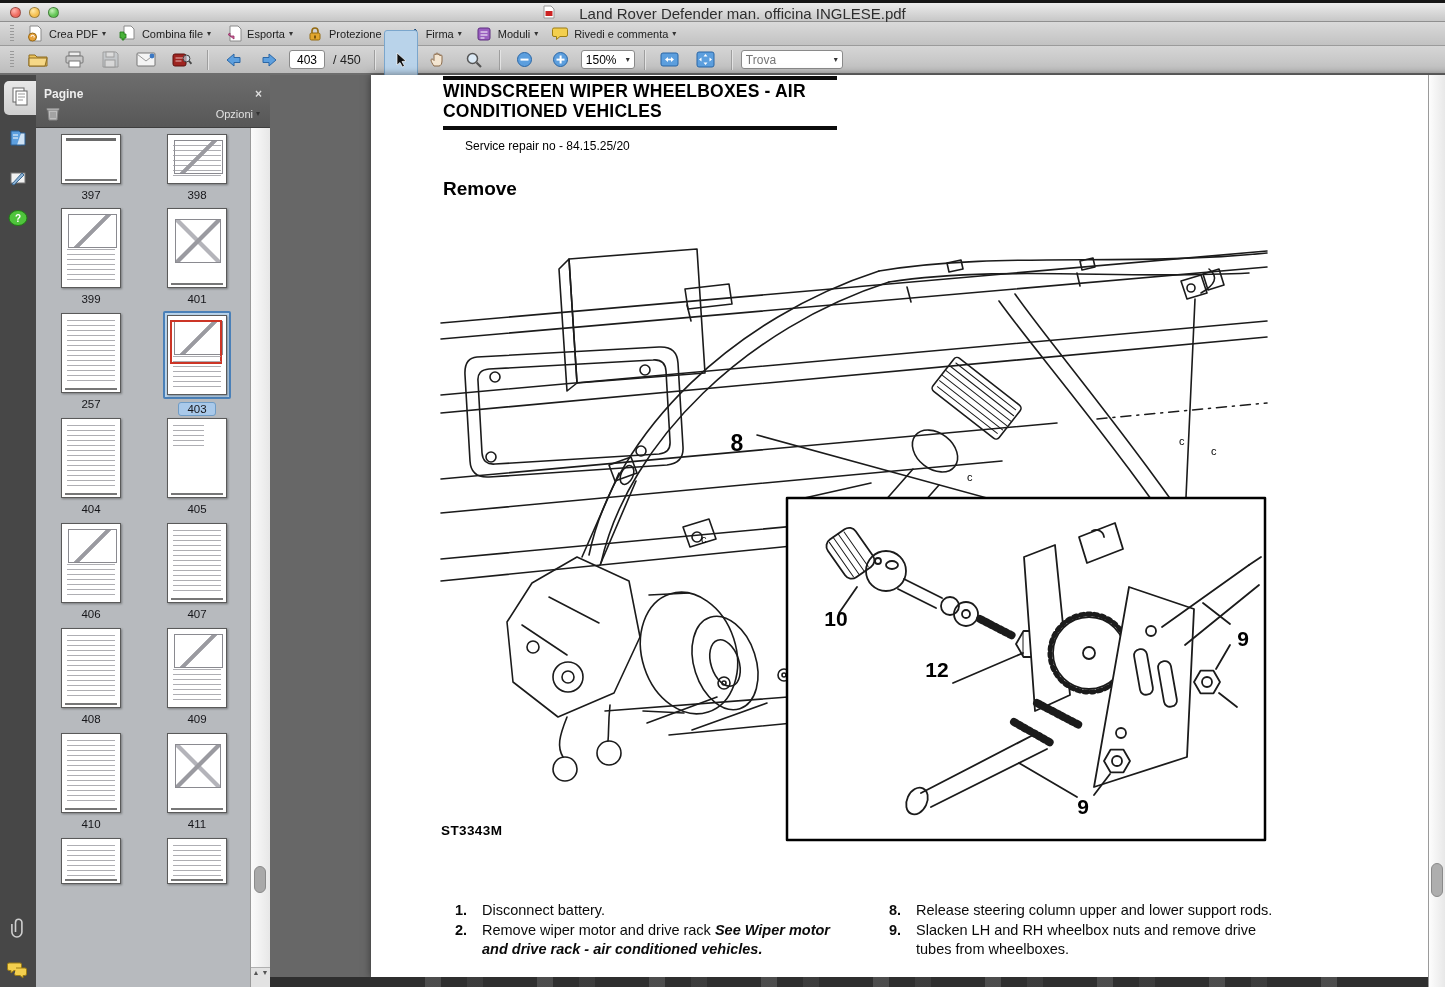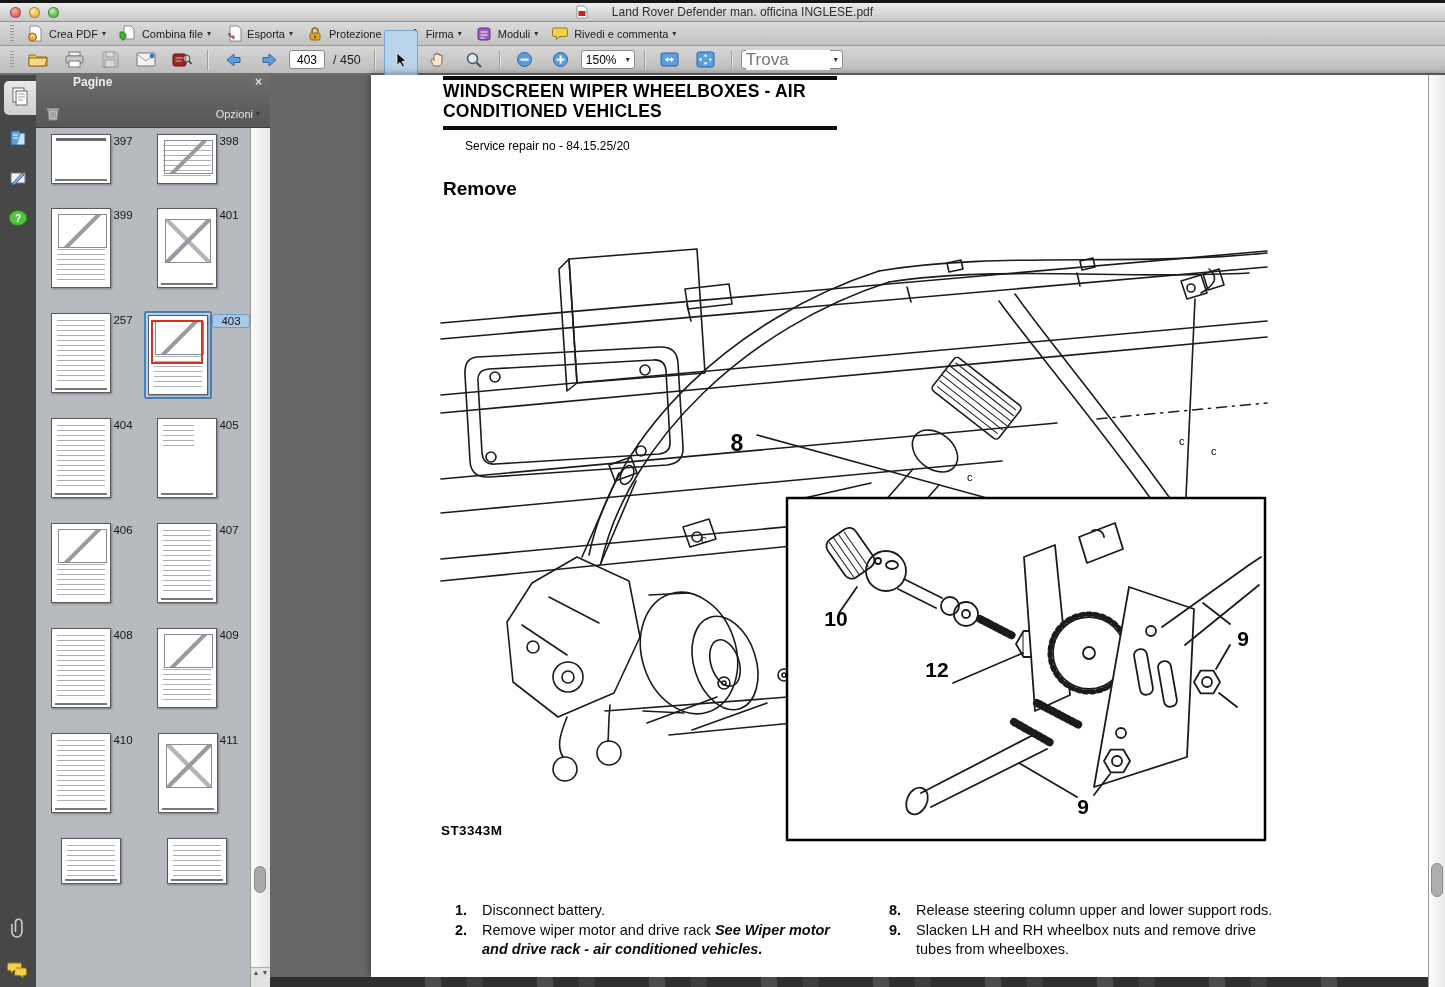--- a/index.html
+++ b/index.html
@@ -10,21 +10,21 @@
   
   .topstrip{position:absolute;left:0;top:0;width:100%;height:3px;background:#161616;}
   .titlebar{position:absolute;left:0;top:3px;width:100%;height:19px;
     background:linear-gradient(#ececec,#c7c7c7);border-bottom:1px solid #8f8f8f;
     display:flex;align-items:center;}
   .lights{position:absolute;left:10px;top:0;height:100%;display:flex;align-items:center;gap:8px;}
   .light{width:11px;height:11px;border-radius:50%;border:1px solid rgba(0,0,0,.35);}
   .l-red{background:radial-gradient(circle at 35% 30%,#ffb3ad,#ee6a5f 60%);}
   .l-yellow{background:radial-gradient(circle at 35% 30%,#ffe9a8,#f5bf4f 60%);}
   .l-green{background:radial-gradient(circle at 35% 30%,#c5f2b8,#61c554 60%);}
-  .titlewrap{margin:0 auto;display:flex;align-items:center;gap:20px;font-size:12px;color:#2e2e2e;}
+  .titlewrap{margin:0 auto;display:flex;align-items:flex-end;gap:20px;font-size:15px;color:#2e2e2e;}
 
   .tb1{position:absolute;left:0;top:22px;width:100%;height:24px;
     background:linear-gradient(#dadada,#c2c2c2);border-bottom:1px solid #9b9b9b;
     display:flex;align-items:center;padding-left:10px;gap:2px;}
   .tb2{position:absolute;left:0;top:46px;width:100%;height:29px;
     background:linear-gradient(#d6d6d6,#bdbdbd);border-bottom:2px solid #6e6e6e;
     display:flex;align-items:center;padding-left:10px;gap:4px;}
   .tbbtn{display:flex;align-items:center;gap:4px;border:0;background:transparent;
     font-family:inherit;font-size:11px;color:#1d1d1d;padding:18px 5px;border-radius:3px;}
   .tbico{display:flex;align-items:center;justify-content:center;width:22px;height:22px;}
@@ -33,41 +33,41 @@
   .vsep{width:1px;height:20px;background:#9e9e9e;margin:0 5px;box-shadow:1px 0 0 #e4e4e4;}
   .grip{width:4px;height:18px;margin-right:4px;
     background:repeating-linear-gradient(#9a9a9a 0 1px,transparent 1px 3px);}
   .toolactive{background:#b9d3ea;border:1px solid #7ba6cc;border-radius:3px;}
   .field{background:#fff;border:1px solid #8a8a8a;border-radius:3px;height:19px;
     font-family:inherit;font-size:12px;padding:0 4px;}
   .pagefield{width:36px;text-align:center;}
   .zoomwrap,.findwrap{display:flex;align-items:center;background:#fff;border:1px solid #8a8a8a;
     border-radius:3px;height:19px;padding:0 4px;gap:4px;}
   .zoomwrap input{border:0;width:36px;font-size:12px;font-family:inherit;padding:0;}
-  .findwrap input{border:0;width:84px;font-size:17px;font-family:inherit;padding:0;}
+  .findwrap input{border:0;width:84px;font-size:12px;font-family:inherit;padding:0;}
   .pagetotal{font-size:12.5px;color:#222;margin:0 4px;}
 
   
   .content{position:absolute;left:0;top:75px;width:100%;height:912px;}
   .iconstrip{position:absolute;left:0;top:0;width:36px;height:100%;background:#474747;}
   .stripbtn{position:absolute;left:0;width:36px;height:34px;display:flex;align-items:center;justify-content:center;}
   .stripbtn.active{background:linear-gradient(#e8e8e8,#cfcfcf);border-radius:5px 0 0 5px;left:4px;width:32px;}
 
   
   .panel{position:absolute;left:36px;top:0;width:234px;height:100%;}
   .panelhead{position:absolute;left:0;top:0;width:100%;height:53px;
     background:linear-gradient(#6d6d6d,#575757);border-bottom:1px solid #3e3e3e;color:#efefef;}
-  .ph-row1{display:flex;align-items:flex-start;height:26px;padding:0 8px;font-size:12px;font-weight:bold;margin-left:29px;}
+  .ph-row1{display:flex;align-items:flex-end;height:26px;padding:0 8px;font-size:12px;font-weight:bold;}
   .ph-close{margin-left:auto;font-size:12px;color:#ddd;}
   .ph-row2{display:flex;align-items:center;height:26px;padding:0 10px;font-size:11px;color:#e2e2e2;}
   .ph-opz{margin-left:auto;display:flex;align-items:center;gap:3px;}
   .thumbs{position:absolute;left:0;top:53px;width:100%;height:859px;background:#b7babe;
     display:grid;grid-template-columns:1fr 1fr;justify-items:center;align-content:start;
     padding:4px 20px 0 2px;overflow:hidden;}
-  .tcell{height:105px;display:flex;flex-direction:row;align-items:flex-start;}
+  .tcell{height:105px;display:flex;flex-direction:column;align-items:center;}
   .tcell.cut{height:74px;}
   .tframe{padding:2px;}
   .tframe.sel{border:2px solid #4a80b8;background:#b9d3ea;border-radius:2px;padding:2px;}
   .thumb{position:relative;width:60px;height:80px;background:#fff;border:1px solid #5a5a5a;
     box-shadow:1px 1px 2px rgba(0,0,0,.35);overflow:hidden;}
   .tcell.cut .thumb{height:50px;}
   .tcell.partial .thumb{height:46px;}
   .thumb::after{content:"";position:absolute;left:3px;right:3px;bottom:2px;height:2px;background:#777;}
   .tk-text::before{content:"";position:absolute;left:5px;right:5px;top:6px;height:62px;
     background:repeating-linear-gradient(#9a9aa0 0 1px,transparent 1px 5px);opacity:.8;}

